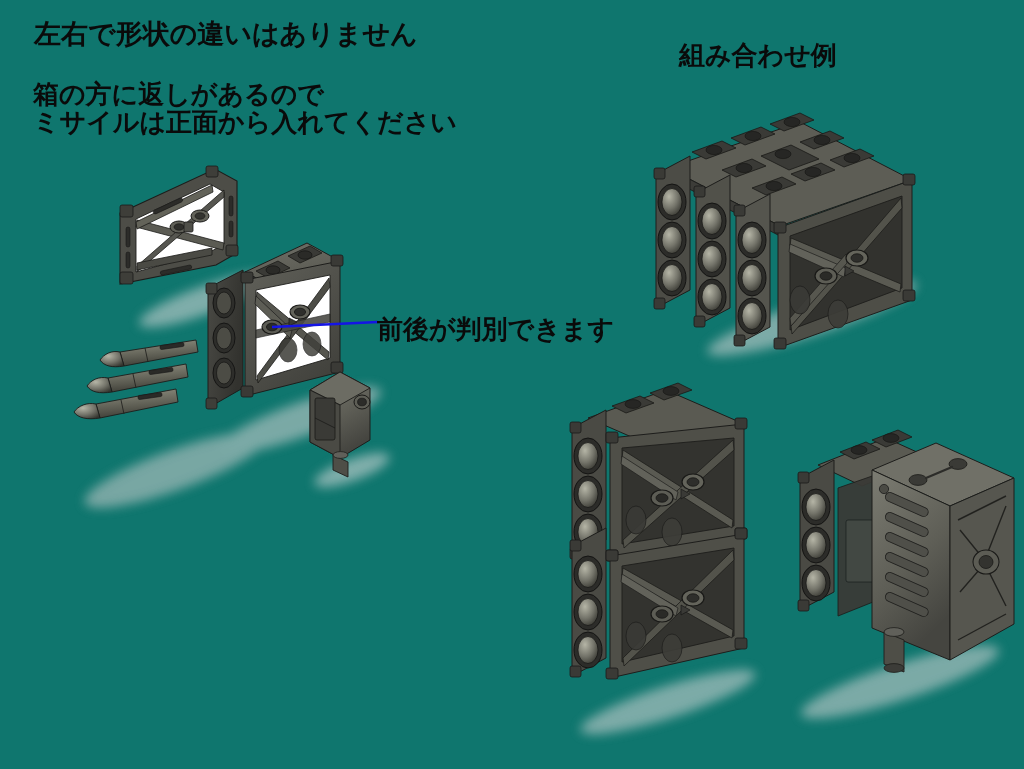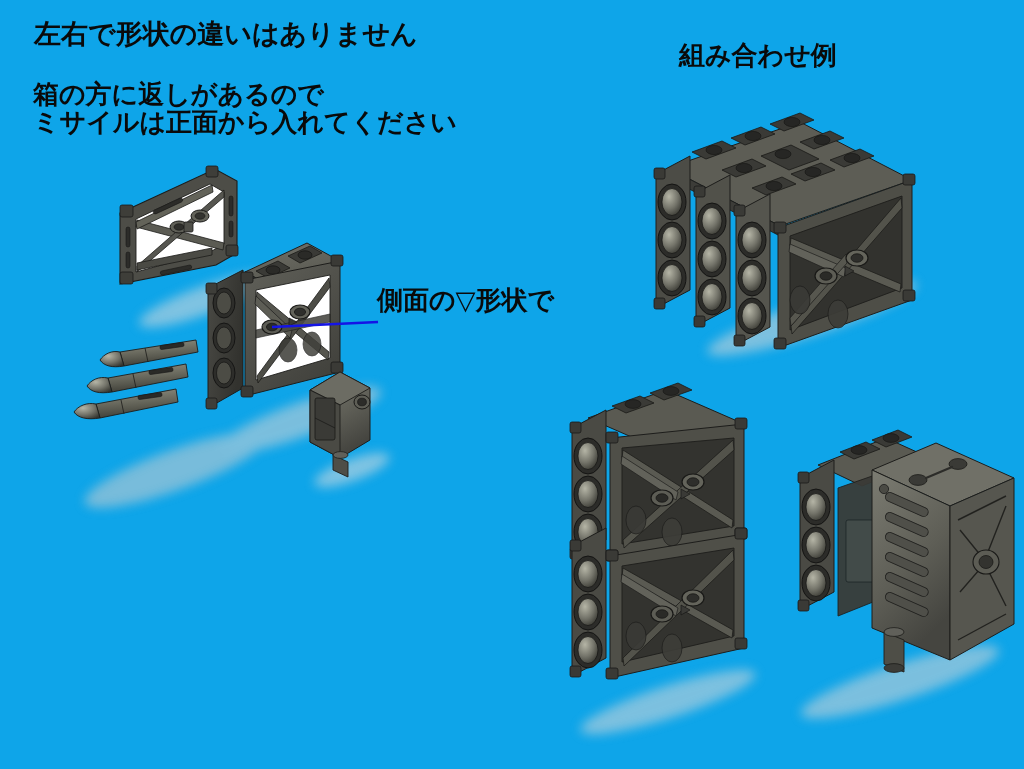--- a/index.html
+++ b/index.html
@@ -3,21 +3,21 @@
 <meta charset="utf-8">
 <title>Missile Pod Assembly Instruction Sheet</title>
 <style>
   html,body{margin:0;padding:0;}
   body{
     width:1024px;height:769px;
     background:#ffffff;
     font-family:"DejaVu Serif","Liberation Serif",serif;
     overflow:hidden;position:relative;
   }
-  #sheet{position:absolute;left:0;top:0;width:1024px;height:769px;background:#0ea5e9;}
+  #sheet{position:absolute;left:0;top:0;width:1024px;height:769px;background:#0f766e;}
 
   
   .note{
     position:absolute;
     font-family:"DejaVu Serif","Liberation Serif",serif;
     font-weight:bold;
     color:#0a0a0a;
     white-space:pre;
     letter-spacing:0px;
     line-height:1.08;
@@ -489,16 +489,16 @@
   </svg>
 
   <div class="note" id="note-title-left" style="color: rgb(10, 10, 10);">左右で形状の違いはありません</div>
 
   <div class="note" id="note-body-left-2" style="color: rgb(10, 10, 10);">ミサイルは正面から入れてください</div>
 
   <div class="note" id="note-body-left-1" style="color: rgb(10, 10, 10);">箱の方に返しがあるので</div>
 
   <div class="note" id="note-title-right" style="color: rgb(10, 10, 10); margin-top: 8px;">組み合わせ例</div>
 
-  <div class="note" id="note-callout-1" style="color: rgb(10, 10, 10);">側面の▽形状で</div>
-
+
+  <div class="note" id="note-callout-2" style="color: rgb(10, 10, 10);">前後が判別できます</div>
 
 </div>
 
 </body></html>

